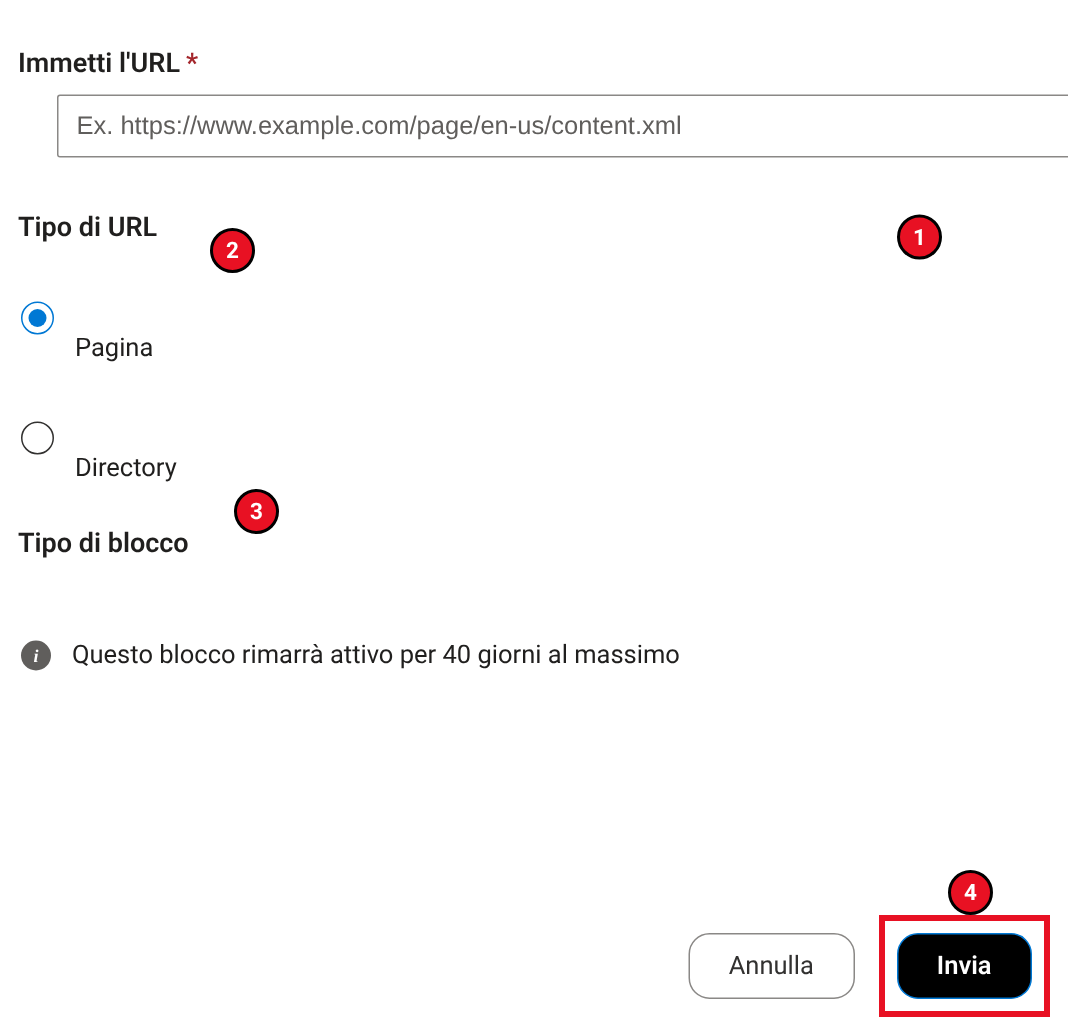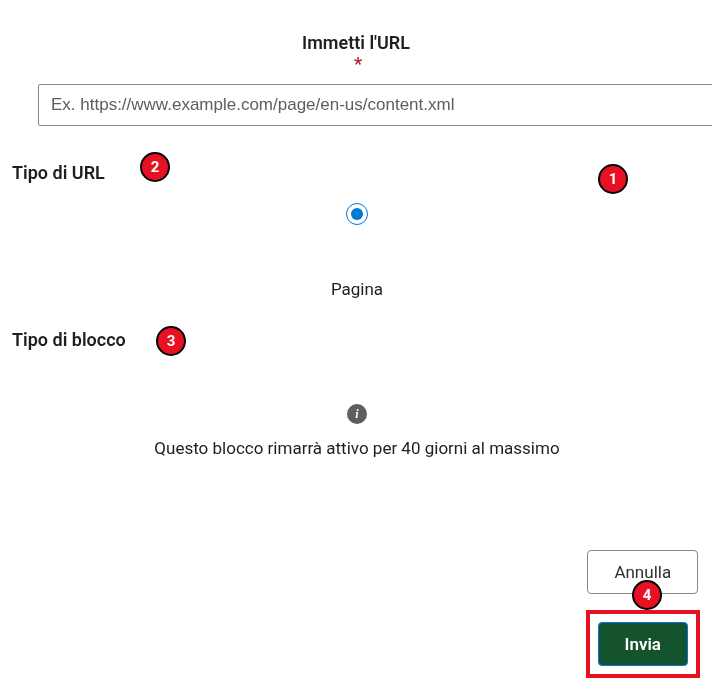--- a/index.html
+++ b/index.html
@@ -1,15 +1,15 @@
 <!DOCTYPE html>
 <html><head>
   <meta charset="utf-8">
   <style>
-    * { box-sizing: border-box; margin: 0; padding: 0; flex-direction: column; }
+    * { box-sizing: border-box; margin: 0; padding: 0; }
     body {
       font-family: "Segoe UI", -apple-system, BlinkMacSystemFont, Roboto, sans-serif;
       width: 712px;
       height: 690px;
       background: #fff;
       color: #323130;
       padding: 32px 12px 12px 12px;
       position: relative;
     }
     .field-label {
@@ -100,31 +100,31 @@
       bottom: 12px;
       right: 12px;
       display: flex;
       gap: 16px;
       align-items: center;
     }
     .btn {
       height: 44px;
       padding: 0 26px;
       font-size: 17px;
-      border-radius: 4px;
+      border-radius: 14px;
       cursor: pointer;
       font-family: inherit;
     }
     .btn-secondary {
       background: #fff;
       border: 1px solid #8a8886;
       color: #323130;
     }
     .btn-primary {
-      background: #14532d;
+      background: #000000;
       border: 1px solid #0078d4;
       color: #fff;
       font-weight: 600;
     }
     .submit-highlight {
       border: 4px solid #e81123;
       padding: 8px;
       display: inline-flex;
     }
     .callout {
@@ -163,20 +163,24 @@
   <div class="section-heading">
     <span>Tipo di URL</span>
   </div>
   <div class="radio-group">
     <div class="radio-option">
       <span class="radio-circle checked">
           <span class="radio-dot"></span>
         </span>
       <span class="radio-label">Pagina</span>
     </div>
+    <div class="radio-option">
+      <span class="radio-circle"></span>
+      <span class="radio-label">Directory</span>
+    </div>
   </div>
 </div>
 <div class="callout callout-2">2</div>
 
 <div class="section">
   <div class="section-heading">
     <span>Tipo di blocco</span>
   </div>
   <div class="radio-group">
   </div>

